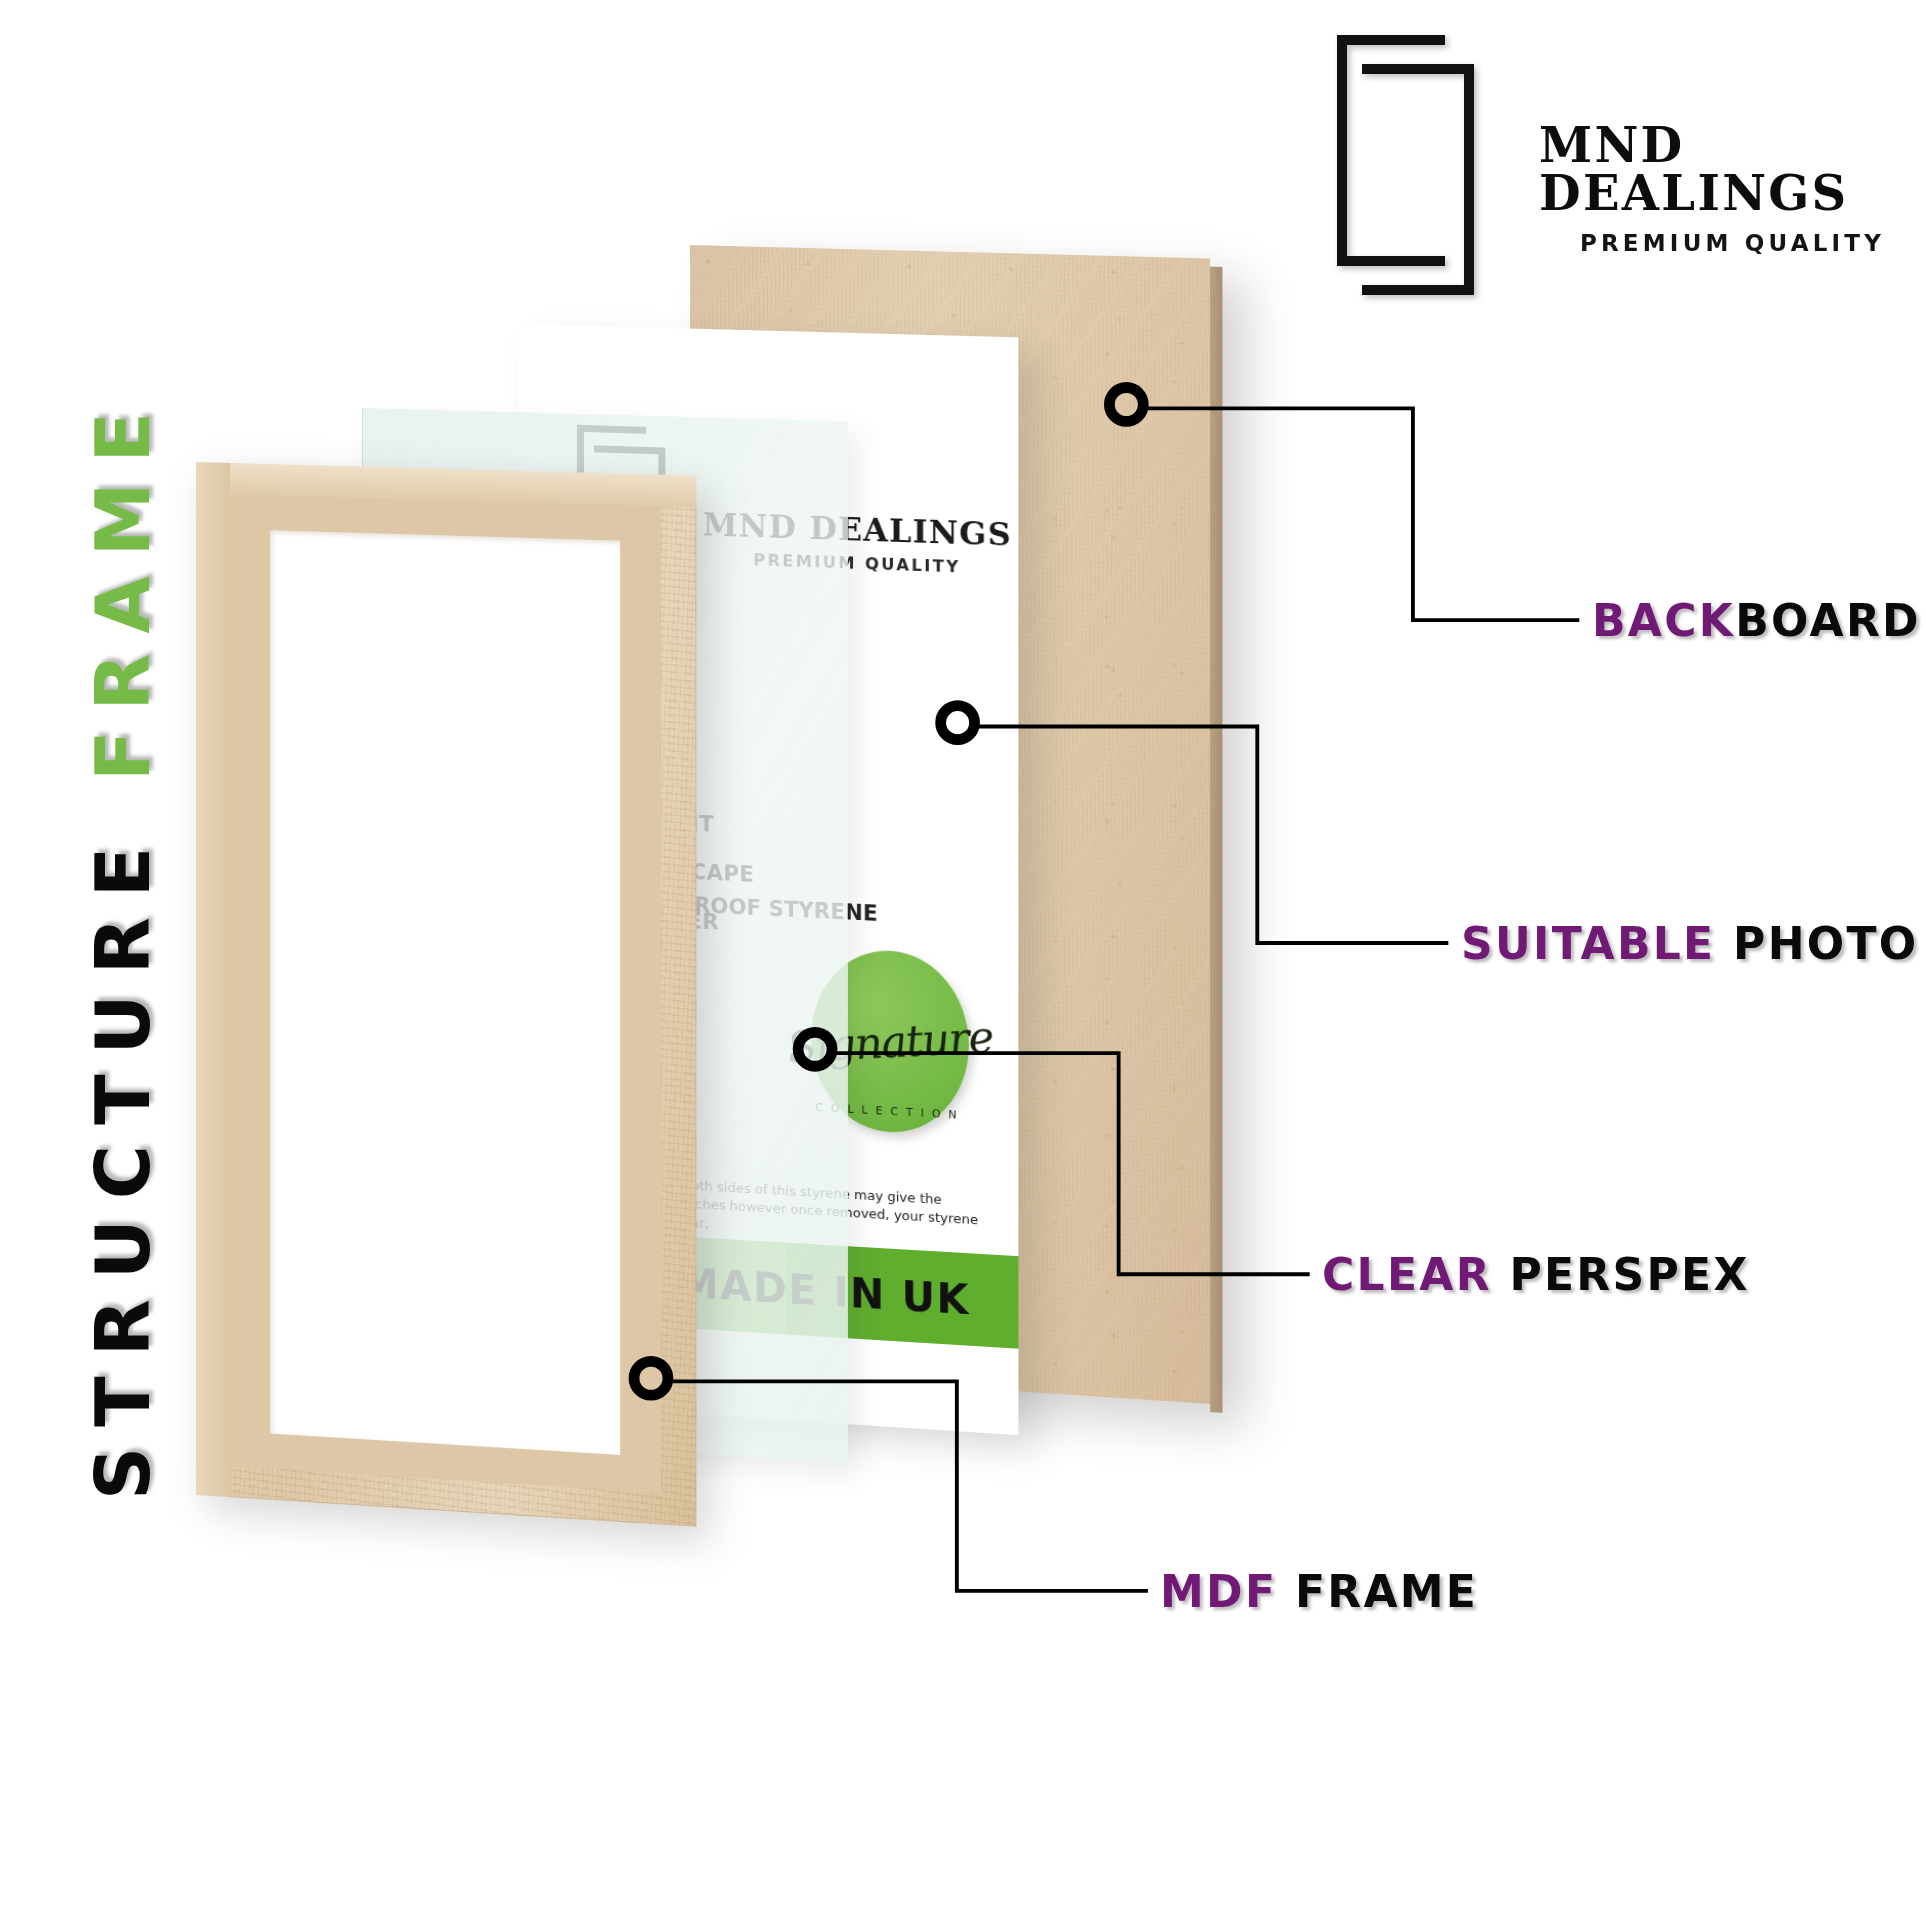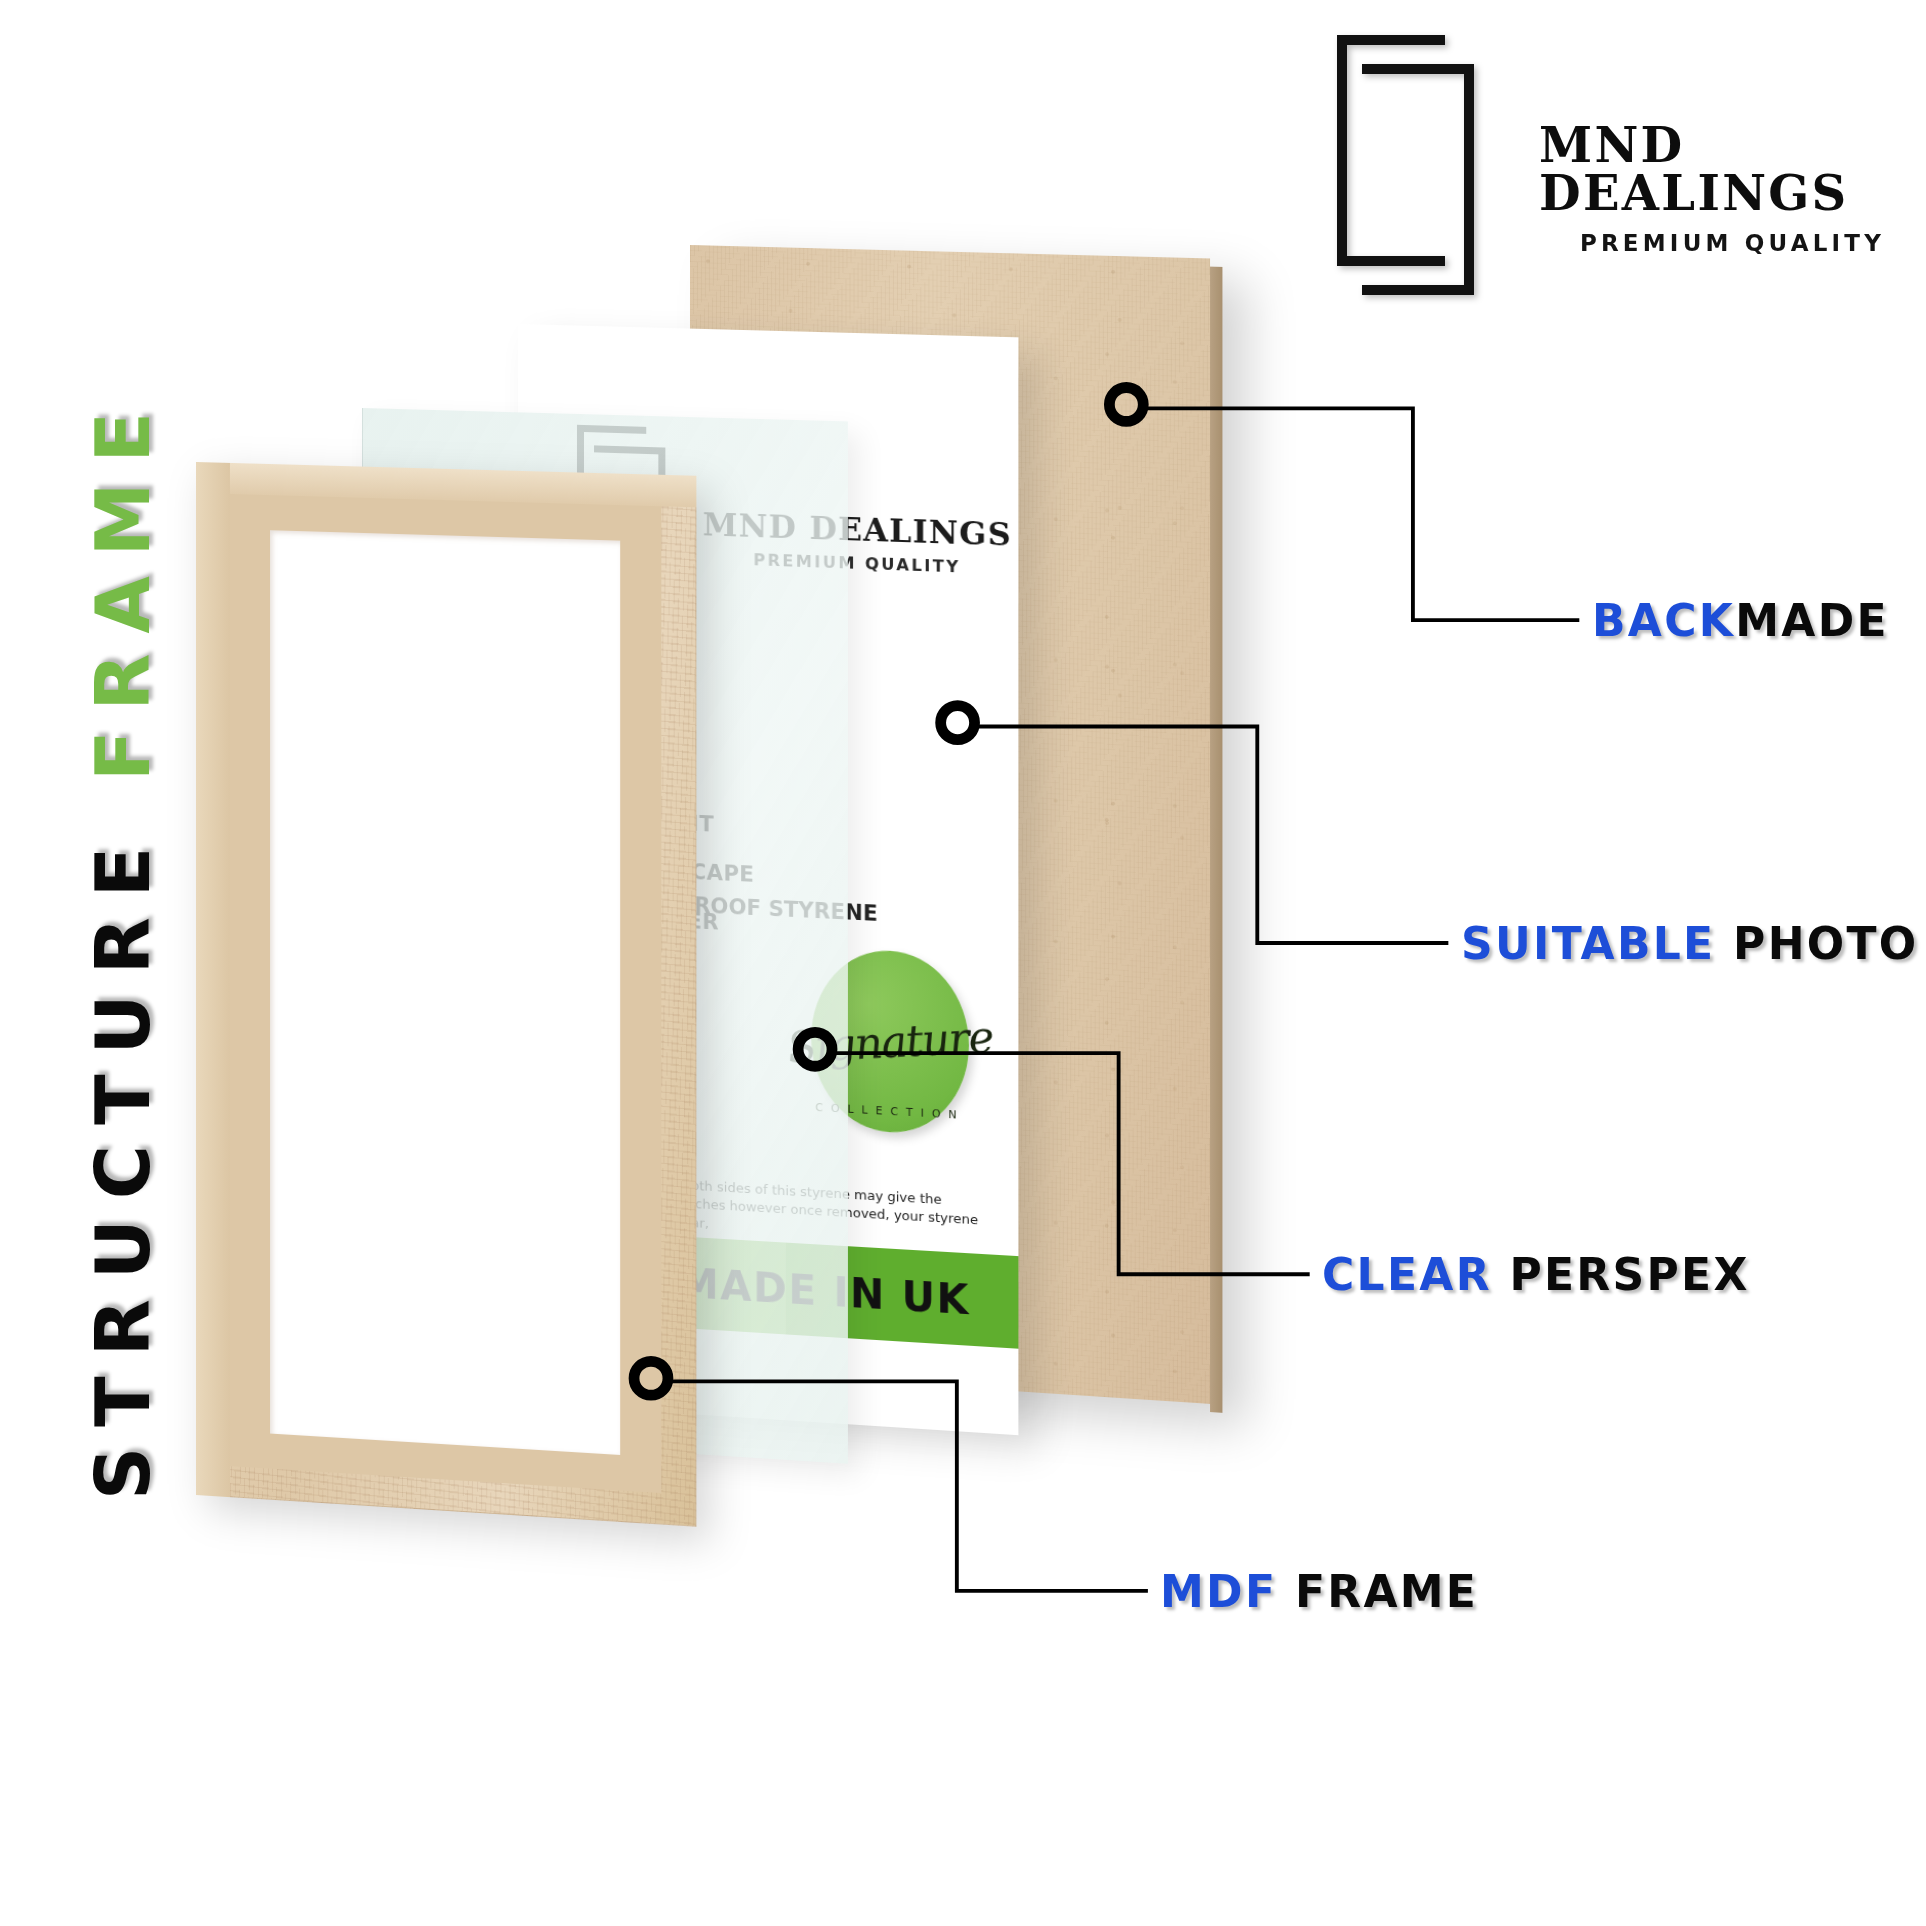--- a/index.html
+++ b/index.html
@@ -330,21 +330,21 @@
   .co-label {
     position: absolute;
     font-family: "DejaVu Sans", sans-serif;
     font-weight: 800;
     font-size: 44px;
     letter-spacing: 2.3px;
     white-space: nowrap;
     text-shadow: 3.1px 3.1px 3.1px rgba(0,0,0,0.26);
     line-height: 1;
   }
-  .co-a { color: #1d4ed8; }
+  .co-a { color: #701a75; }
   .co-b { color: #0a0a0a; }
 </style>
 </head>
 <body>
 
 <div id="stage">
 
   <div class="vtitle">
     <div class="vtitle-inner" style="margin-top:601px;">
       <span class="vt-b">STRUCTURE</span><span style="letter-spacing:20px;"> </span><span class="vt-a">FRAME</span>
@@ -440,21 +440,21 @@
       <polyline points="1080,1367 1452,1367 1452,1654 1700,1654" fill="none" stroke="#000" stroke-width="5"></polyline>
     </g>
 
     <g>
       <circle cx="845" cy="1789" r="22" fill="none" stroke="#000" stroke-width="14"></circle>
       <polyline points="867,1793 1242,1793 1242,2065 1490,2065" fill="none" stroke="#000" stroke-width="5"></polyline>
     </g>
   </svg>
 
   <div class="co-label" style="left:1592px; top:599px;">
-    <span class="co-a">BACK</span><span class="co-b">MADE</span>
+    <span class="co-a">BACK</span><span class="co-b">BOARD</span>
   </div>
 
   <div class="co-label" style="left:1461px; top:922px;">
     <span class="co-a">SUITABLE</span><span>&nbsp;</span><span class="co-b">PHOTO</span>
   </div>
 
   <div class="co-label" style="left:1322px; top:1253px;text-align:right;">
     <span class="co-a">CLEAR</span><span>&nbsp;</span><span class="co-b">PERSPEX</span>
   </div>
 

